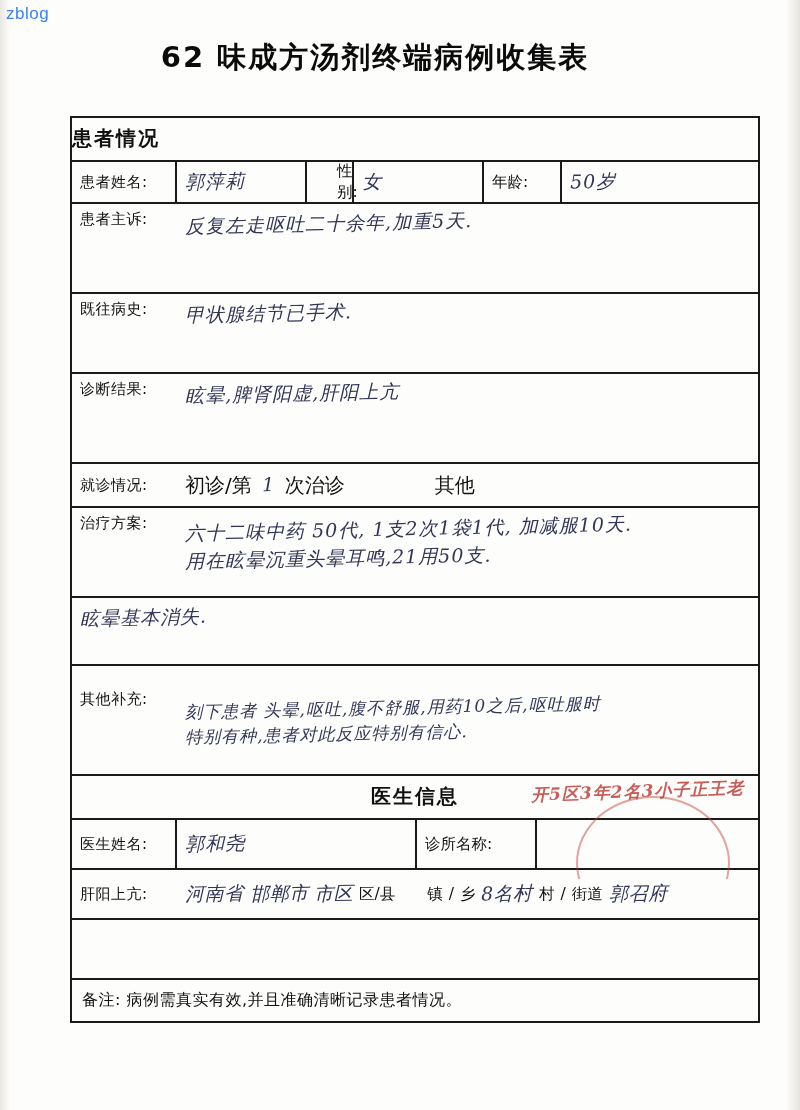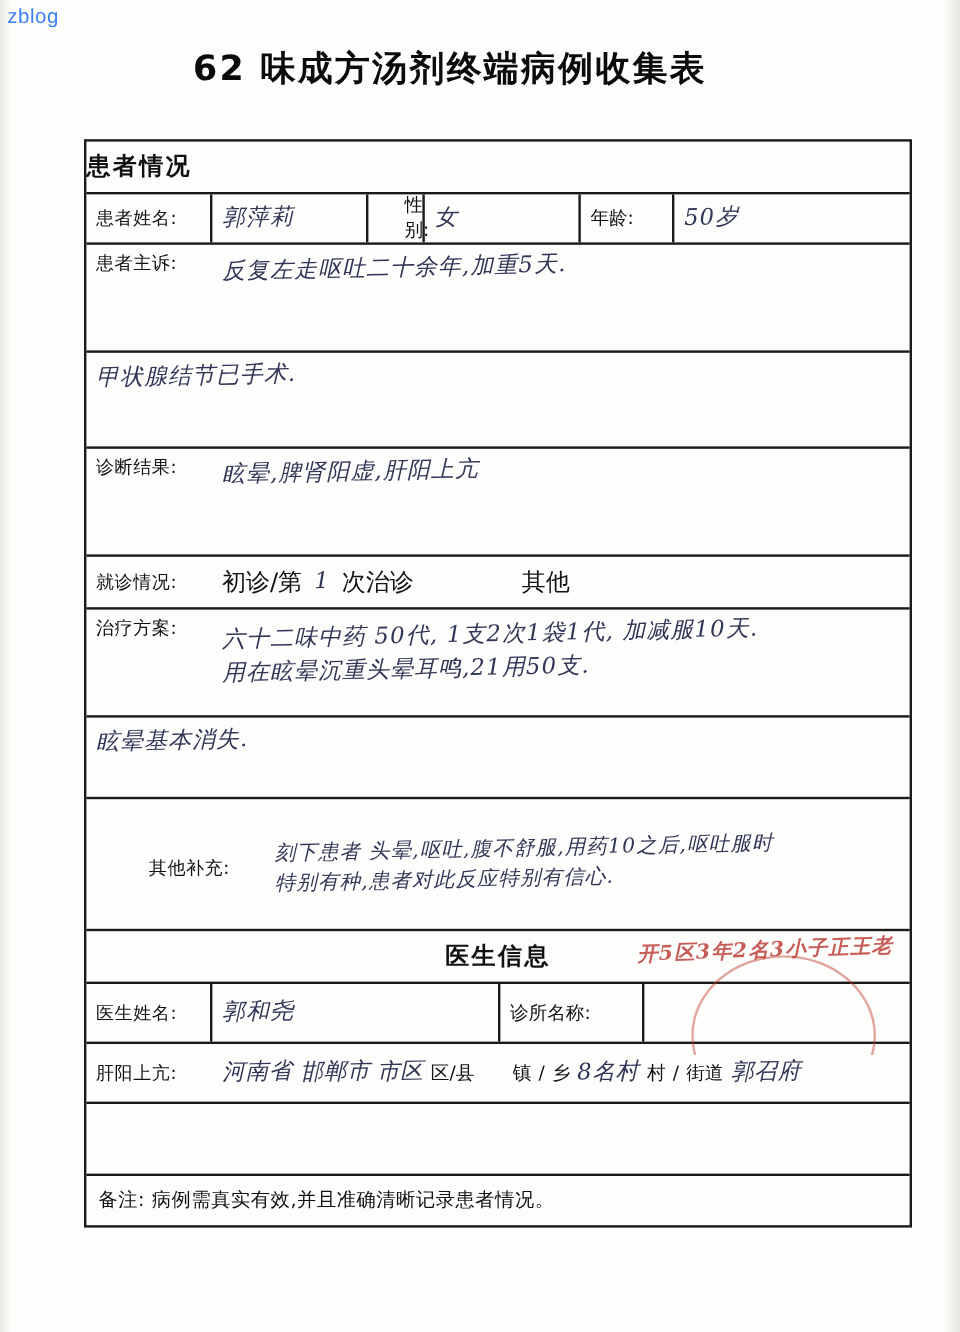--- a/index.html
+++ b/index.html
@@ -190,20 +190,21 @@
     </div>
 
     <div class="row">
       <div class="cell label tall-3">患者主诉:</div>
       <div class="cell value-area tall-3">
         <span class="hand">反复左走呕吐二十余年,加重5天.</span>
       </div>
     </div>
 
     <div class="row">
+      <div class="cell label tall-2">既往病史:</div>
       <div class="cell value-area tall-2">
         <span class="hand">甲状腺结节已手术.</span>
       </div>
     </div>
 
     <div class="row">
       <div class="cell label tall-3">诊断结果:</div>
       <div class="cell value-area tall-3">
         <span class="hand">眩晕,脾肾阳虚,肝阳上亢</span>
       </div>
@@ -227,21 +228,21 @@
       </div>
     </div>
 
     <div class="row">
       <div class="cell value-area tall-4">
         <span class="hand">眩晕基本消失.</span>
       </div>
     </div>
 
     <div class="row">
-      <div class="cell label" style="min-height:108px;padding-top:48px;margin-left:44px;">其他补充:</div>
+      <div class="cell label" style="min-height:108px;padding-top:24px;">其他补充:</div>
       <div class="cell value-area two-line" style="min-height:108px;padding-top:28px;">
         <span class="hand small">刻下患者 头晕,呕吐,腹不舒服,用药10之后,呕吐服时</span>
         <span class="hand small">特别有种,患者对此反应特别有信心.</span>
       </div>
     </div>
 
     <div class="row">
       <div class="cell section-head doc-info-head">
         <span>医生信息</span>
         <span class="annot-red" style="right:14px;top:4px;">开5区3年2名3小子正王老</span>

